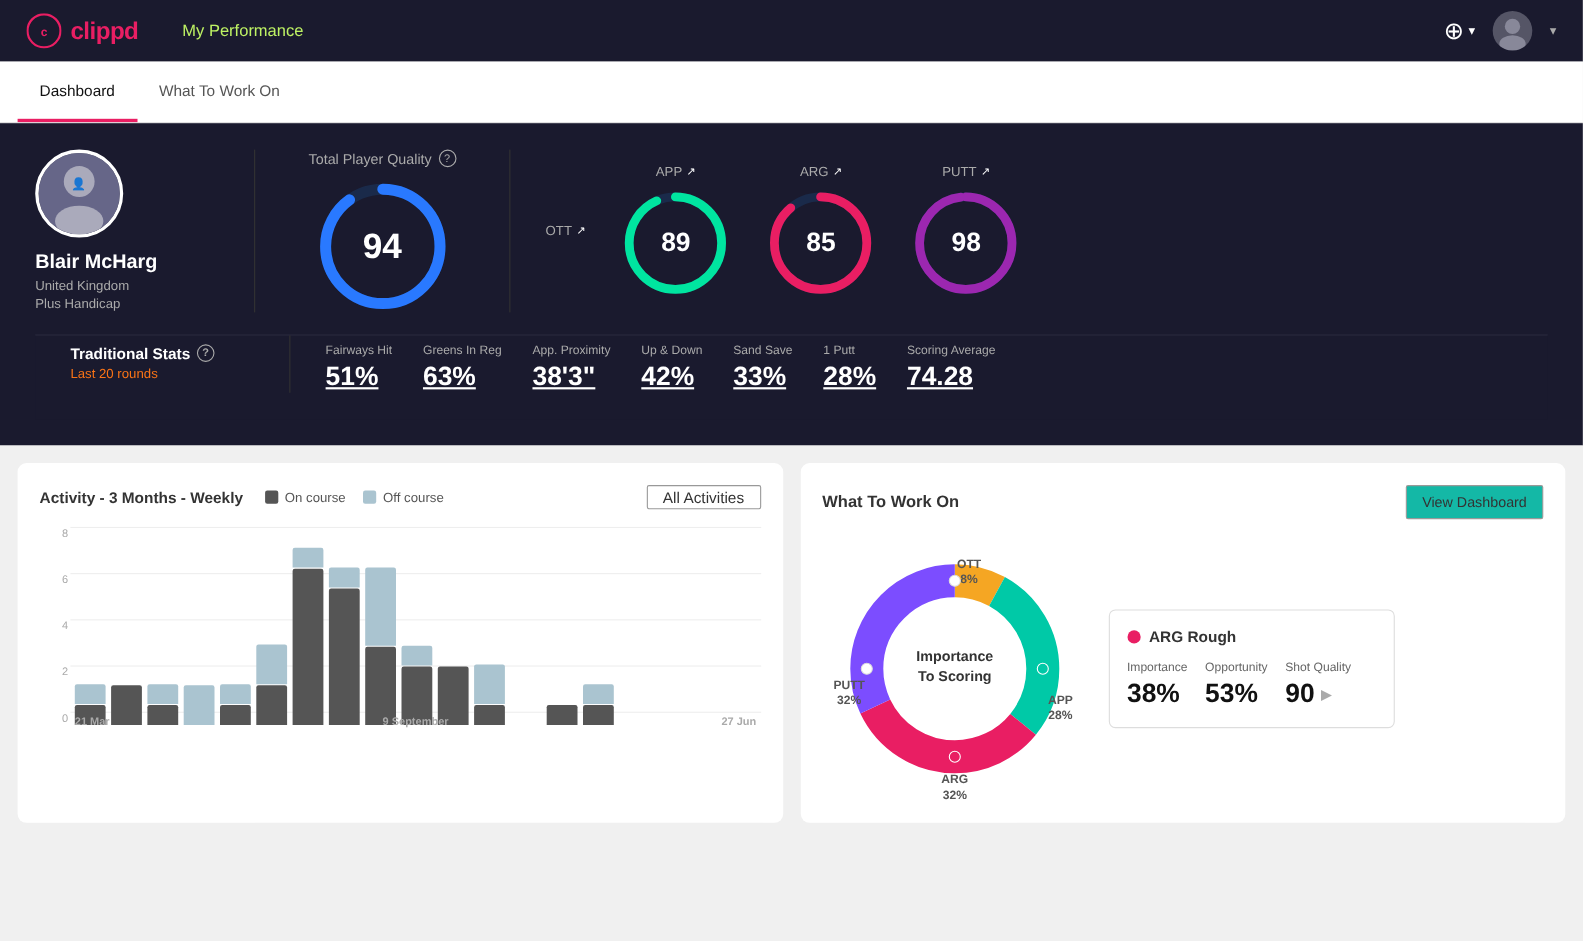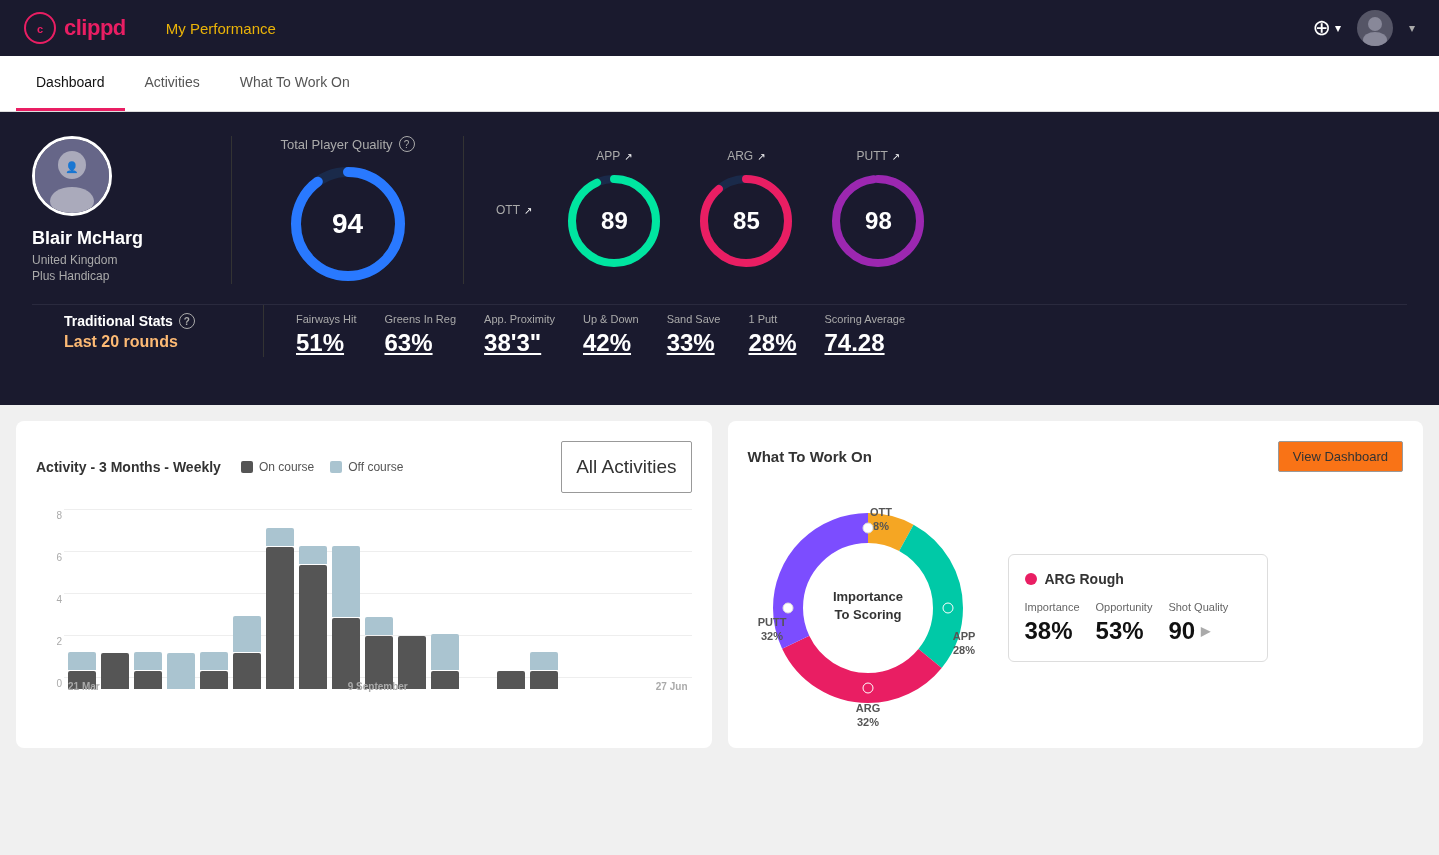--- a/index.html
+++ b/index.html
@@ -9,21 +9,21 @@
     .header {
       background: #1a1a2e;
       display: flex;
       align-items: center;
       justify-content: space-between;
       padding: 0 24px;
       height: 56px;
     }
     .header-logo { display: flex; align-items: center; gap: 8px; }
     .logo-text { color: #e91e63; font-size: 22px; font-weight: 700; letter-spacing: -0.5px; }
-    .header-title { color: #eab308; font-size: 15px; margin-left: 32px; }
+    .header-title { color: #bef264; font-size: 15px; margin-left: 32px; }
     .header-right { display: flex; align-items: center; gap: 16px; }
     .header-btn { background: transparent; border: none; color: #fff; cursor: pointer; display: flex; align-items: center; gap: 4px; font-size: 22px; }
     .avatar-circle { width: 36px; height: 36px; border-radius: 50%; background: #556; display: flex; align-items: center; justify-content: center; overflow: hidden; }
 
     
     .tabs {
       background: #fff;
       display: flex;
       border-bottom: 1px solid #ddd;
       padding: 0 16px;
@@ -109,40 +109,40 @@
     .arrow-up { font-size: 10px; color: #fff; }
 
     
     .circle-container { position: relative; width: 100px; height: 100px; }
     .circle-container svg { position: absolute; top: 0; left: 0; transform: rotate(-90deg); }
     .circle-value {
       position: absolute; top: 50%; left: 50%; transform: translate(-50%, -50%);
       font-size: 28px; font-weight: 700; color: #fff;
     }
     .circle-large { width: 120px; height: 120px; }
-    .circle-large .circle-value { font-size: 28px; }
+    .circle-large .circle-value { font-size: 32px; }
 
     
     .traditional-stats {
       background: #1a1a2e;
       padding: 0 32px 24px;
       border-top: 1px solid #2a2a3e;
       display: flex;
       gap: 0;
     }
     .stats-label-section {
       min-width: 200px;
       padding-right: 32px;
       border-right: 1px solid #333;
       padding-top: 8px;
     }
     .stats-title {
       font-size: 14px; font-weight: 600; color: #fff; display: flex; align-items: center; gap: 6px;
     }
-    .stats-subtitle { font-size: 16px; color: #fdba74; margin-top: 4px; font-weight: bold; }
+    .stats-subtitle { font-size: 12px; color: #f97316; margin-top: 4px; }
     .stats-values {
       display: flex;
       flex: 1;
       padding-left: 32px;
       gap: 28px;
       align-items: center;
       padding-top: 8px;
     }
     .stat-item { display: flex; flex-direction: column; gap: 4px; }
     .stat-name { font-size: 11px; color: #aaa; }
@@ -168,41 +168,41 @@
       display: flex;
       justify-content: space-between;
       align-items: center;
       margin-bottom: 16px;
     }
     .card-title { font-size: 14px; color: #333; font-weight: 600; }
     .legend { display: flex; gap: 16px; align-items: center; }
     .legend-item { display: flex; align-items: center; gap: 6px; font-size: 12px; color: #555; }
     .legend-dot { width: 12px; height: 12px; border-radius: 2px; }
     .all-activities-btn {
-      border: 1px solid #999; background: #fff; padding: 14px 14px;
-      font-size: 19px; cursor: pointer; border-radius: 2px; color: #333;
+      border: 1px solid #999; background: #fff; padding: 2px 14px;
+      font-size: 14px; cursor: pointer; border-radius: 2px; color: #333;
     }
 
     
     .work-card {
       background: #fff;
       border-radius: 8px;
       padding: 20px;
       flex: 1;
       min-width: 0;
     }
     .work-card-header {
       display: flex;
       justify-content: space-between;
       align-items: center;
       margin-bottom: 16px;
     }
     .work-title { font-size: 15px; color: #333; font-weight: 600; }
     .view-dashboard-btn {
-      border: 1px solid #999; background: #f97316; padding: 7px 14px;
+      border: 1px solid #999; background: #14b8a6; padding: 7px 14px;
       font-size: 13px; cursor: pointer; border-radius: 2px; color: #333;
     }
     .work-content {
       display: flex;
       gap: 20px;
       align-items: center;
     }
     .donut-wrapper {
       position: relative;
       width: 240px;
@@ -266,21 +266,20 @@
         <circle cx="18" cy="14" r="7" fill="#889"></circle>
         <ellipse cx="18" cy="30" rx="12" ry="8" fill="#889"></ellipse>
       </svg>
     </div>
     <span style="font-size:12px; color:#aaa;">▾</span>
   </div>
 </header>
 
 <nav class="tabs">
   <div class="tab active">Dashboard</div>
-  <div class="tab">Activities</div>
   <div class="tab">What To Work On</div>
 </nav>
 
 <div class="hero">
   <div class="hero-top">
 
     <div class="player-info">
       <div class="player-avatar">
         <svg width="74" height="74" viewBox="0 0 74 74">
           <rect width="74" height="74" fill="#668"></rect>

